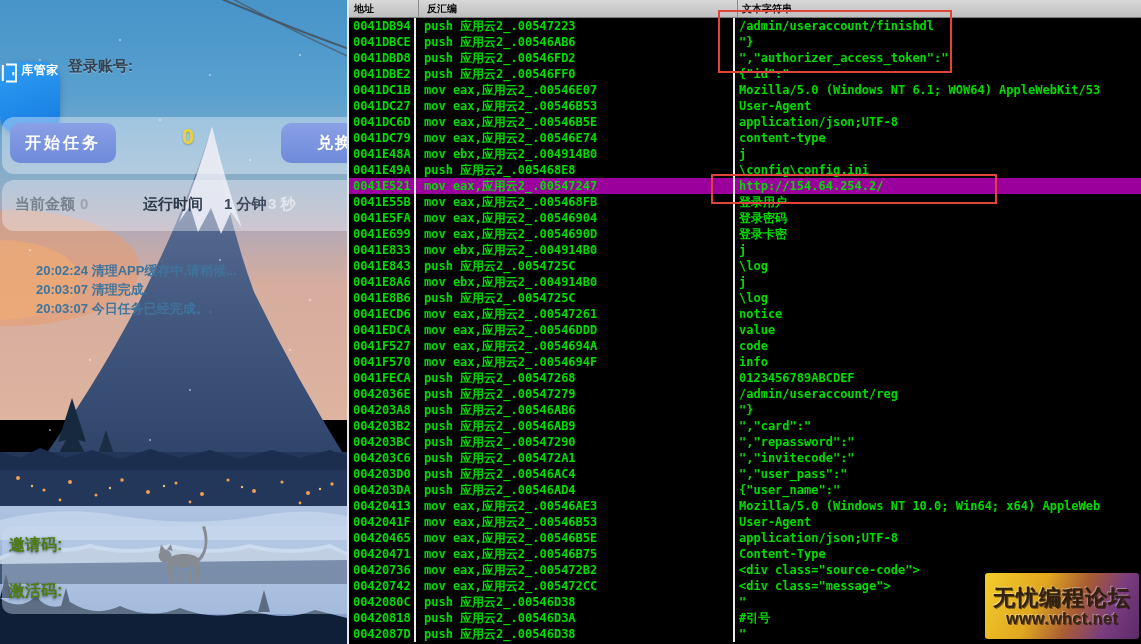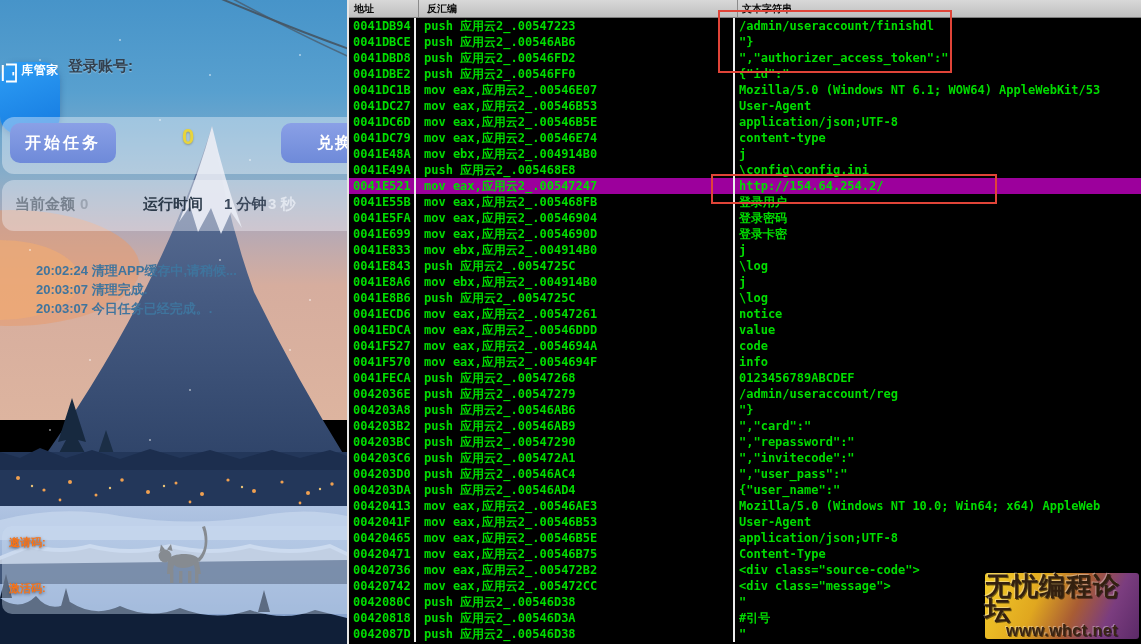--- a/index.html
+++ b/index.html
@@ -28,21 +28,21 @@
   .counter{position:absolute;left:180px;top:7px;font-size:22px;font-weight:bold;color:#e8d43c;
            text-shadow:0 1px 2px rgba(80,60,0,.35);}
   .p2row{position:absolute;top:15px;left:0;right:0;font-weight:bold;font-size:15px;}
   .amt-label{position:absolute;left:13px;color:rgba(92,102,115,.72);}
   .amt-value{position:absolute;left:78px;color:rgba(110,120,132,.45);}
   .rt-label{position:absolute;left:141px;color:#2c3a4a;}
   .rt-min{position:absolute;left:222px;color:#3b485b;}
   .rt-sec{position:absolute;left:266px;color:rgba(236,240,246,.78);}
   .logs{position:absolute;left:36px;top:261px;width:290px;}
   .log-line{font-size:13px;font-weight:bold;color:#3f749d;line-height:19px;white-space:nowrap;}
-  .code-label{position:absolute;left:7px;font-size:11px;font-weight:bold;color:#f97316;
+  .code-label{position:absolute;left:7px;font-size:16px;font-weight:bold;color:#4d7c0f;
               text-shadow:0 1px 3px rgba(15,35,65,.65);}
   .code-label.l1{top:9px;}
   .code-label.l2{top:55px;}
 
   
   .dbg{position:absolute;left:347px;right:0;top:0;bottom:0;background:#000;
        border-left:2px solid #e6e6e6;}
   .dbg-head{display:flex;height:18px;background:linear-gradient(#d8d8d8,#bfbfbf);
             border-bottom:1px solid #7d7d7d;color:#0a0a0a;font-size:10px;font-weight:bold;
             line-height:17px;}
@@ -57,21 +57,21 @@
   .cell{overflow:hidden;white-space:pre;}
   .c-addr{width:65px;padding-left:4px;}
   .c-dis{width:319px;padding-left:8px;border-left:2px solid #ededed;}
   .c-str{flex:1;padding-left:4px;border-left:2px solid #ededed;}
   .anno{position:absolute;border:2px solid #e04438;z-index:5;}
   .anno1{left:369px;top:10px;width:234px;height:63px;}
   .anno2{left:362px;top:174px;width:286px;height:30px;}
   .wm{position:absolute;left:636px;top:573px;width:154px;height:66px;z-index:6;
       background:linear-gradient(115deg,#f4cd2b 0%,#e0a71f 35%,#a85c34 58%,#7b3d7f 78%,#5c2a68 100%);
       border-radius:3px;display:flex;flex-direction:column;align-items:center;justify-content:center;}
-  .wm-title{font-size:26px;font-weight:bold;color:#33200f;letter-spacing:1px;line-height:24px;
+  .wm-title{font-size:22px;font-weight:bold;color:#33200f;letter-spacing:1px;line-height:24px;
             text-shadow:1px 1px 0 rgba(0,0,0,.55),-1px -1px 0 rgba(255,255,255,.35);}
   .wm-url{font-size:16px;font-weight:bold;color:#3a2413;letter-spacing:.5px;line-height:17px;
           text-shadow:1px 1px 0 rgba(0,0,0,.5),-1px -1px 0 rgba(255,255,255,.35);}
 </style>
 </head>
 <body>
 
 <div class="stage">
 
   <div class="app">

